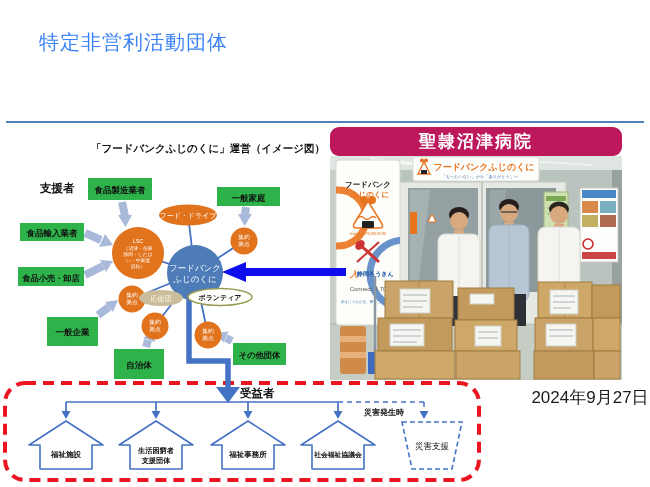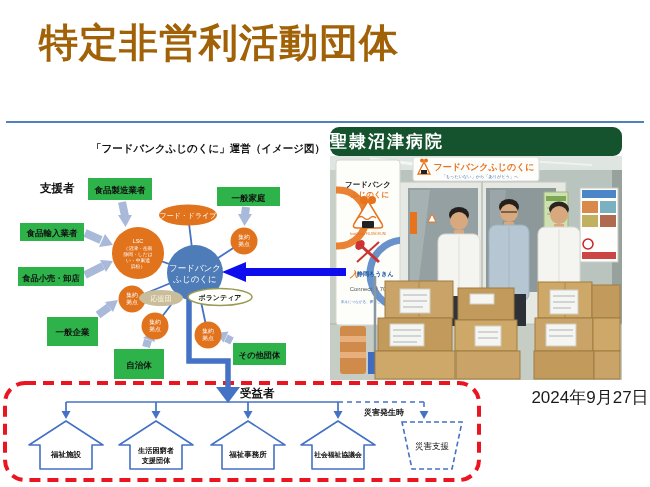--- a/index.html
+++ b/index.html
@@ -1,25 +1,25 @@
 <!DOCTYPE html>
 <html><head>
 <meta charset="utf-8">
 <style>
   html,body{margin:0;padding:0;background:#fff;}
   .slide{position:relative;width:650px;height:487px;background:#fff;overflow:hidden;
          font-family:"Liberation Sans","DejaVu Sans",sans-serif;}
-  .title{position:absolute;left:39px;top:24px;font-size:39px;font-weight:bold;
-         color:#a16207;line-height:37px;letter-spacing:1px;}
+  .title{position:absolute;left:39px;top:24px;font-size:20px;font-weight:normal;
+         color:#3b82f6;line-height:37px;letter-spacing:1px;}
   .divider{position:absolute;left:6px;top:121px;width:638px;height:2px;background:#4f81bd;}
   .diagram-svg{position:absolute;left:0;top:128px;width:500px;height:359px;}
   .diagram-svg text{font-family:"Liberation Sans","DejaVu Sans",sans-serif;}
   .photo-block{position:absolute;left:330px;top:127px;width:292px;height:253px;z-index:10;}
-  .photo-header{height:29px;background:#14532d;border-radius:9px;color:#fff;
-                font-size:17px;font-weight:bold;text-align:left;line-height:29px;letter-spacing:2px;}
+  .photo-header{height:29px;background:#be185d;border-radius:9px;color:#fff;
+                font-size:17px;font-weight:bold;text-align:center;line-height:29px;letter-spacing:2px;}
   .photo-scene{position:absolute;left:0;top:29px;width:292px;height:224px;display:block;}
   .photo-scene text{font-family:"Liberation Sans","DejaVu Sans",sans-serif;}
   .big-arrow{position:absolute;left:222px;top:261px;width:124px;height:22px;z-index:20;}
   .date{position:absolute;left:500px;top:386px;width:124px;text-align:center;
         font-size:17px;color:#1a1a1a;z-index:5;margin-left:28px;}
 </style>
 </head>
 <body>
 
 <div class="slide">

